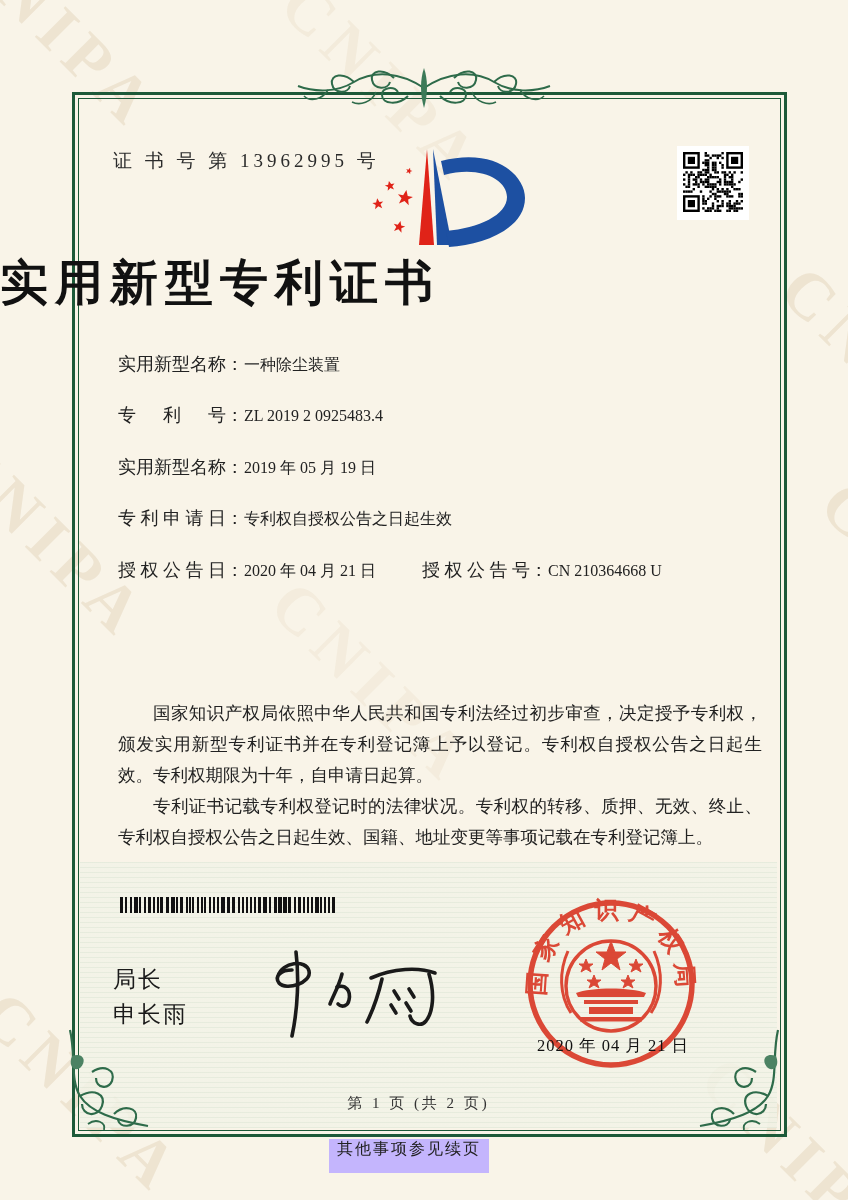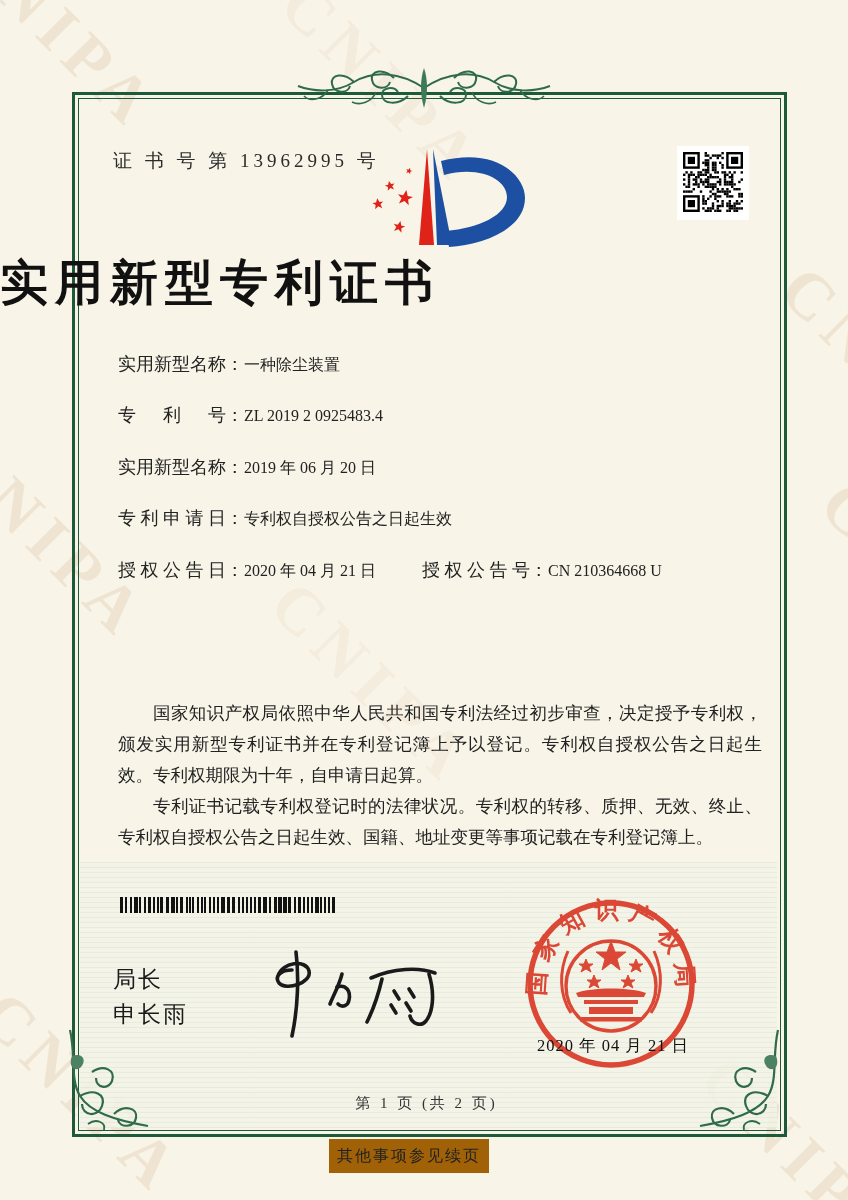--- a/index.html
+++ b/index.html
@@ -49,25 +49,25 @@
   .barcode{position:absolute;left:120px;top:897px;}
 
   .sig-block{position:absolute;left:113px;top:962px;font-size:23px;color:#1b1b1b;
       line-height:35px;letter-spacing:2px;}
   .sig-script{position:absolute;left:243px;top:946px;}
 
   .seal{position:absolute;left:516px;top:889px;width:190px;height:190px;}
   .seal-date{position:absolute;left:524px;top:1035px;width:178px;text-align:center;
       font-size:16.5px;color:#111;letter-spacing:1px;white-space:nowrap;}
 
-  .page-no{position:absolute;left:72px;top:1094px;width:709px;text-align:center;
+  .page-no{position:absolute;left:64px;top:1094px;width:709px;text-align:center;
       font-size:15px;letter-spacing:3px;color:#333;}
 
-  .cont-strip{position:absolute;left:329px;top:1139px;width:160px;height:34px;background:#a16207;
-      display:flex;align-items:center;justify-content:center;}
+  .cont-strip{position:absolute;left:329px;top:1139px;width:160px;height:34px;background:#c4b5fd;
+      display:flex;align-items:flex-start;justify-content:center;}
   .cont-strip span{font-size:16px;letter-spacing:2px;color:#222;}
 </style>
 </head>
 <body>
 
 <div class="page">
 
   <div class="wm" style="left:-70px;top:-10px;">CNIPA</div>
   <div class="wm" style="left:255px;top:45px;opacity:.55;">CNIPA</div>
   <div class="wm" style="left:755px;top:330px;">CNIPA</div>
@@ -357,21 +357,21 @@
   <div class="title">实用新型专利证书</div>
 
   <div class="fields">
     <div class="f-row">
       <span class="f-label">实用新型名称</span><span class="f-colon">：</span><span class="f-value">一种除尘装置</span>
     </div>
     <div class="f-row">
       <span class="f-label">专利号</span><span class="f-colon">：</span><span class="f-value">ZL 2019 2 0925483.4</span>
     </div>
     <div class="f-row">
-      <span class="f-label">实用新型名称</span><span class="f-colon">：</span><span class="f-value">2019 年 06 月 20 日</span>
+      <span class="f-label">实用新型名称</span><span class="f-colon">：</span><span class="f-value">2019 年 05 月 19 日</span>
     </div>
     <div class="f-row">
       <span class="f-label">专利申请日</span><span class="f-colon">：</span><span class="f-value">专利权自授权公告之日起生效</span>
     </div>
     <div class="f-row">
       <span class="f-label">授权公告日</span><span class="f-colon">：</span><span class="f-value">2020 年 04 月 21 日</span><span class="f-label f-pair2">授权公告号</span><span class="f-colon">：</span><span class="f-value">CN 210364668 U</span>
     </div>
   </div>
 
   <div class="body-text">

